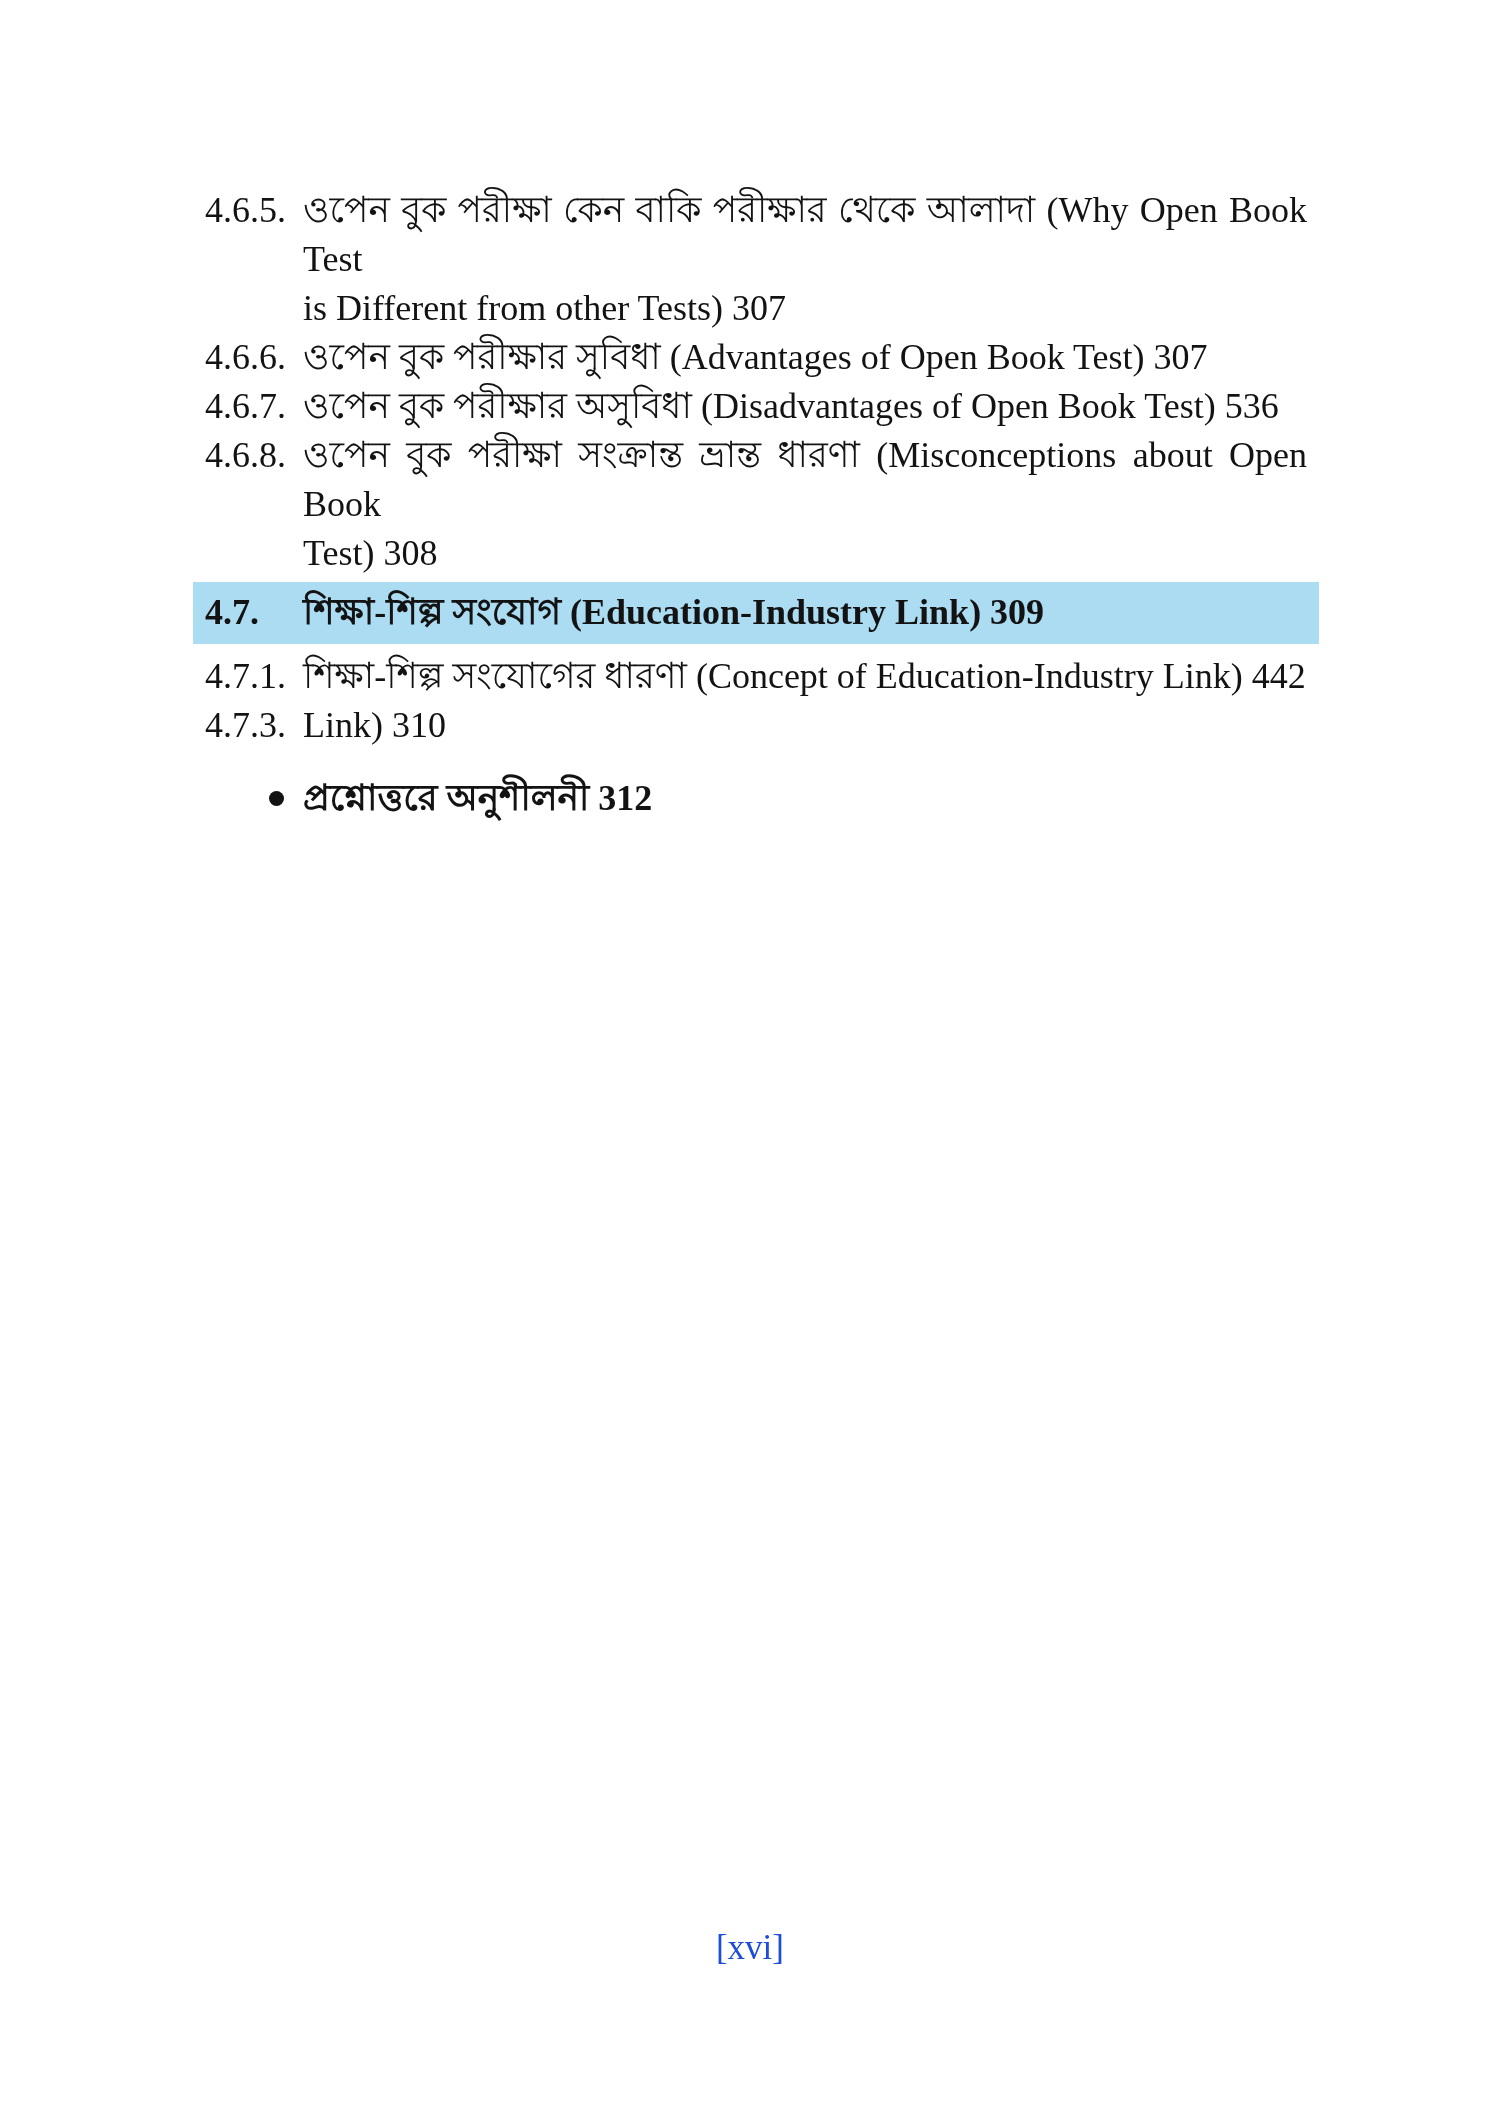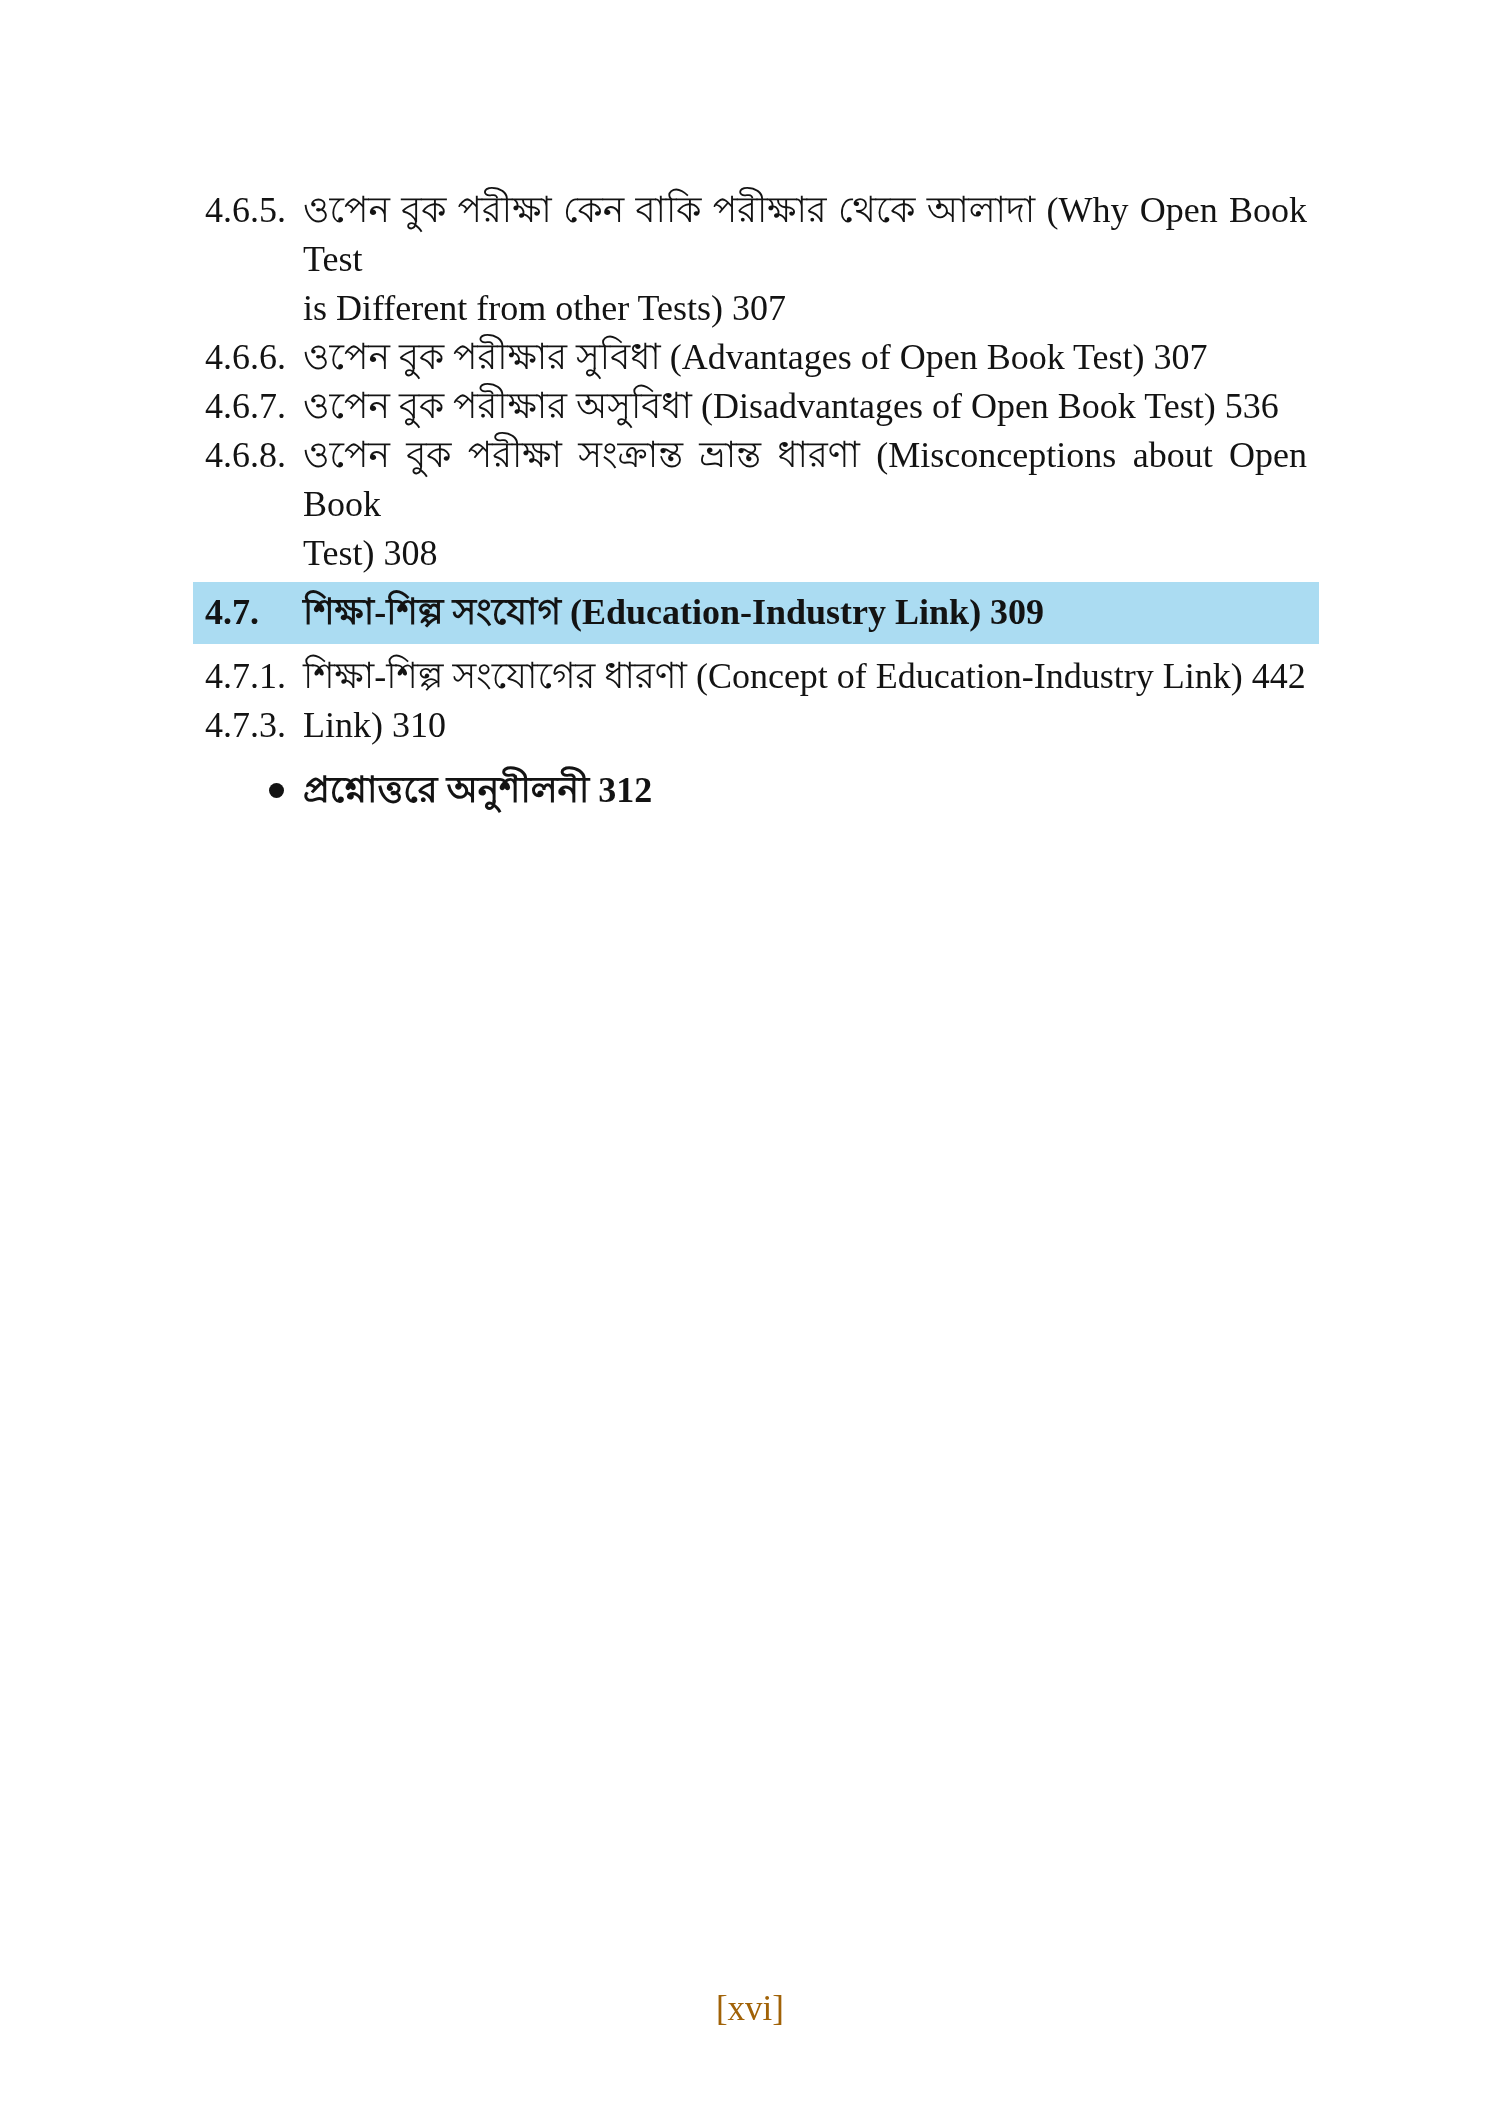--- a/index.html
+++ b/index.html
@@ -47,41 +47,41 @@
     font-weight: bold;
     margin: 4px -12px 8px -12px;
     padding: 6px 2px 7px 110px;
   }
   .section .num {
     left: 12px;
     top: 6px;
   }
   
   .bullet-item {
-    margin-top: 16px;
+    margin-top: 24px;
     font-weight: bold;
   }
   .bullet-item .dot {
     position: absolute;
     left: 64px;
     top: 17px;
     width: 15px;
     height: 15px;
     border-radius: 50%;
     background: #131313;
   }
   .page-footer {
     position: absolute;
-    top: 1984px;
+    top: 1923px;
     left: 0;
     width: 100%;
     text-align: center;
     font-size: 35px;
     line-height: 49px;
-    color: #a16207;
+    color: #1d4ed8;
   }
 </style>
 </head>
 <body>
 
 <div class="page">
   <main class="toc">
       <div class="entry">
         <span class="num">4.6.5.</span>
         <div class="line stretch">ওপেন বুক পরীক্ষা কেন বাকি পরীক্ষার থেকে আলাদা (Why Open Book Test</div>

